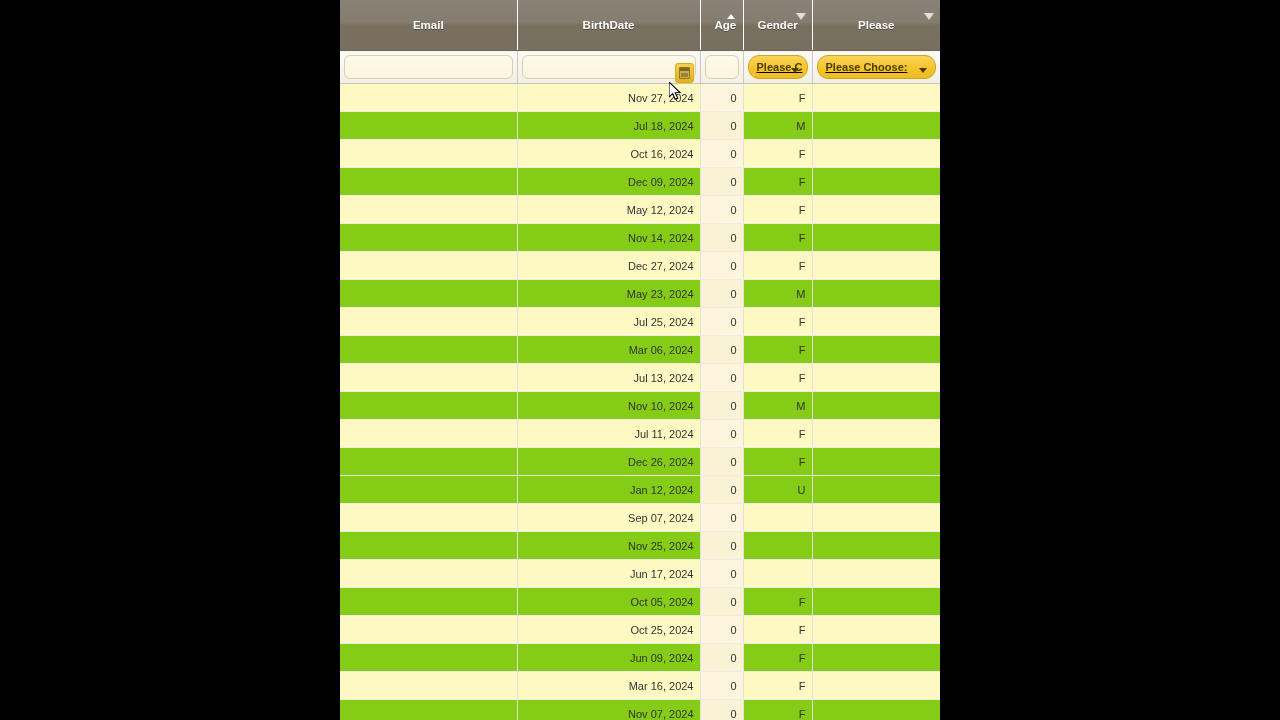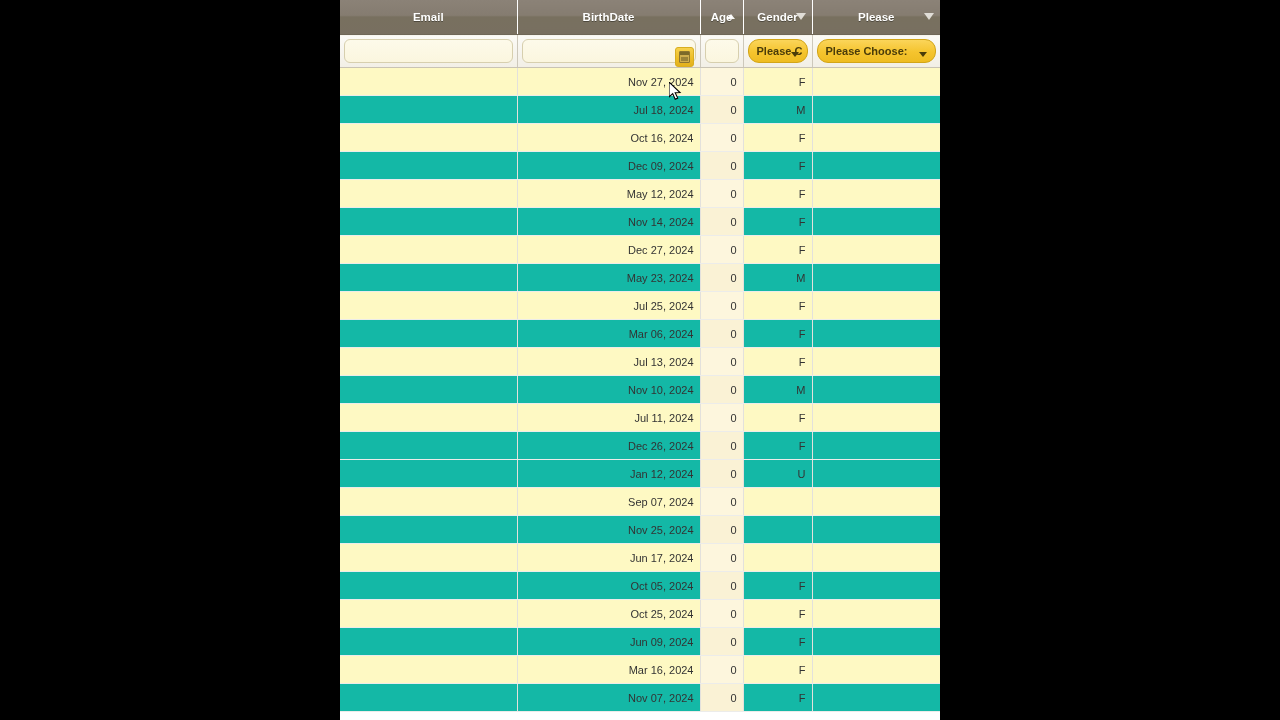--- a/index.html
+++ b/index.html
@@ -35,21 +35,21 @@
   table.grid-table {
     border-collapse: collapse;
     table-layout: fixed;
     width: 600px;
     font-size: 11px;
   }
 
   
   tr.header-row th {
     height: 34px;
-    padding: 0;
+    padding: 8px;
     background: linear-gradient(to bottom, #8b8277 0%, #857c70 45%, #78705f 50%, #786f60 100%);
     color: #ffffff;
     font-size: 11.5px;
     font-weight: bold;
     text-align: center;
     vertical-align: middle;
     border-right: 1px solid #ffffff;
     border-bottom: 1px solid #6f6757;
     position: relative;
     text-shadow: 0 1px 0 rgba(0,0,0,0.35);
@@ -182,38 +182,38 @@
   }
   .sel-arrow {
     position: absolute;
     right: 9px;
     top: 13px;
     width: 0; height: 0;
     border-left: 4px solid transparent;
     border-right: 4px solid transparent;
     border-top: 5px solid #4a3c09;
   }
-  .sel-wrap { position: relative; }
+  .sel-wrap { position: relative; text-decoration: underline; }
 
   
   tr.data-row td {
     height: 27px;
     padding: 0 6px;
     font-size: 11px;
     color: #333333;
     border-right: 1px solid #e3e1dc;
     border-bottom: 1px solid #ececea;
     vertical-align: middle;
     white-space: nowrap;
     overflow: hidden;
   }
   tr.data-row td:last-child { border-right: none; }
 
   tr.data-row.odd  td { background: #fef9c3; }
-  tr.data-row.even td { background: #14b8a6; }
+  tr.data-row.even td { background: #84cc16; }
 
   
   tr.data-row.odd  td.col-age { background: #fdf6dd; }
   tr.data-row.even td.col-age { background: #faf2d5; }
 
   td.col-email    { text-align: left; }
   td.col-birth    { text-align: right; }
   td.col-age      { text-align: right; color: #666055; }
   td.col-gender   { text-align: right; }
   td.col-party    { text-align: left; }

